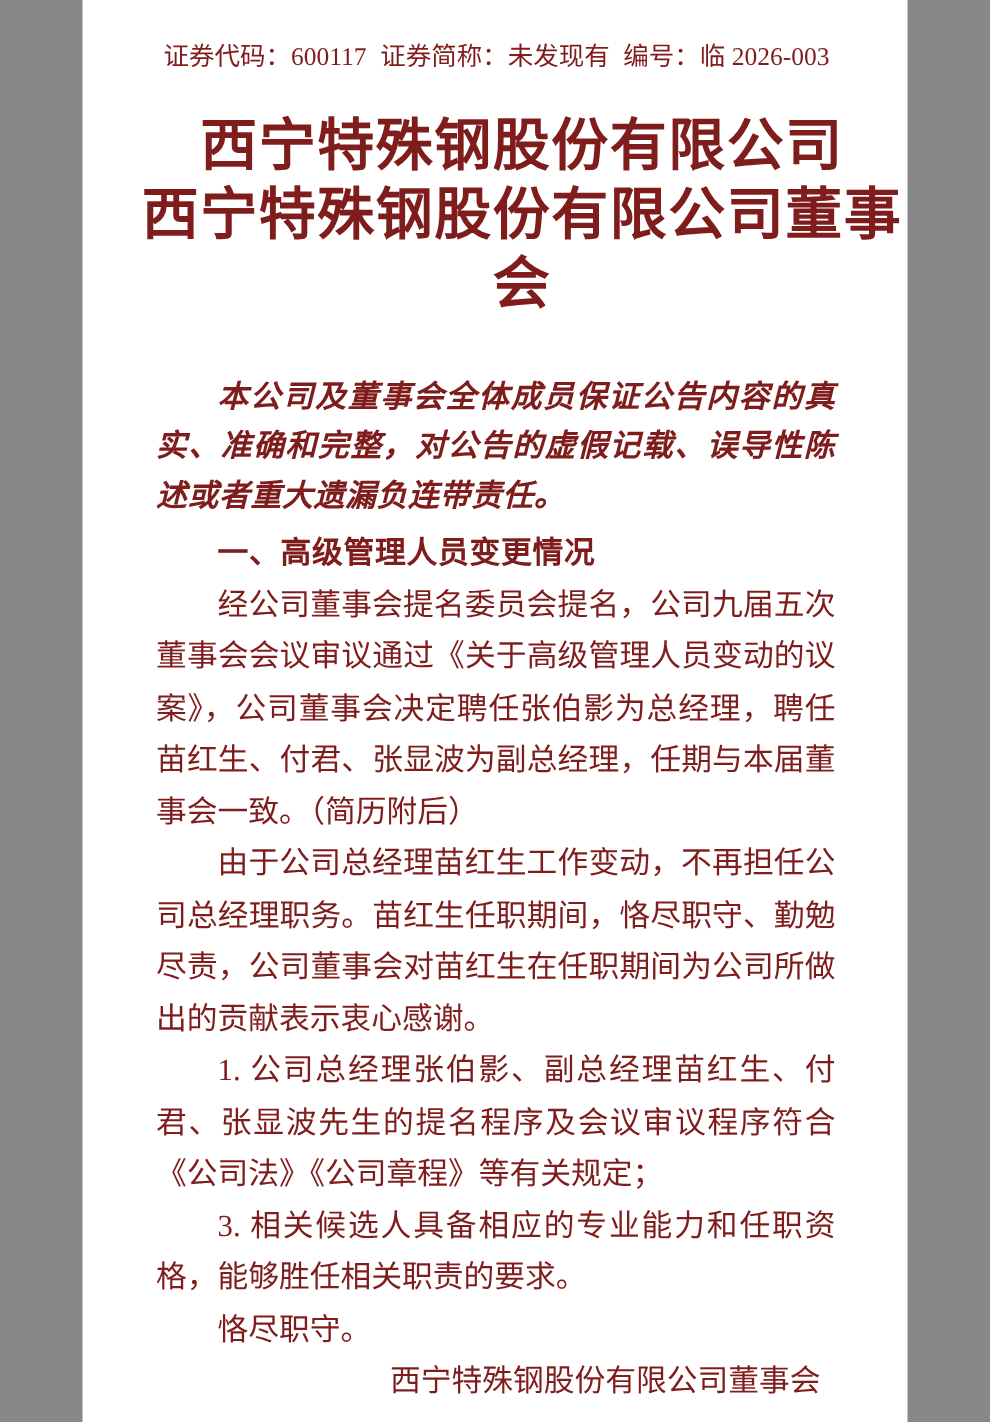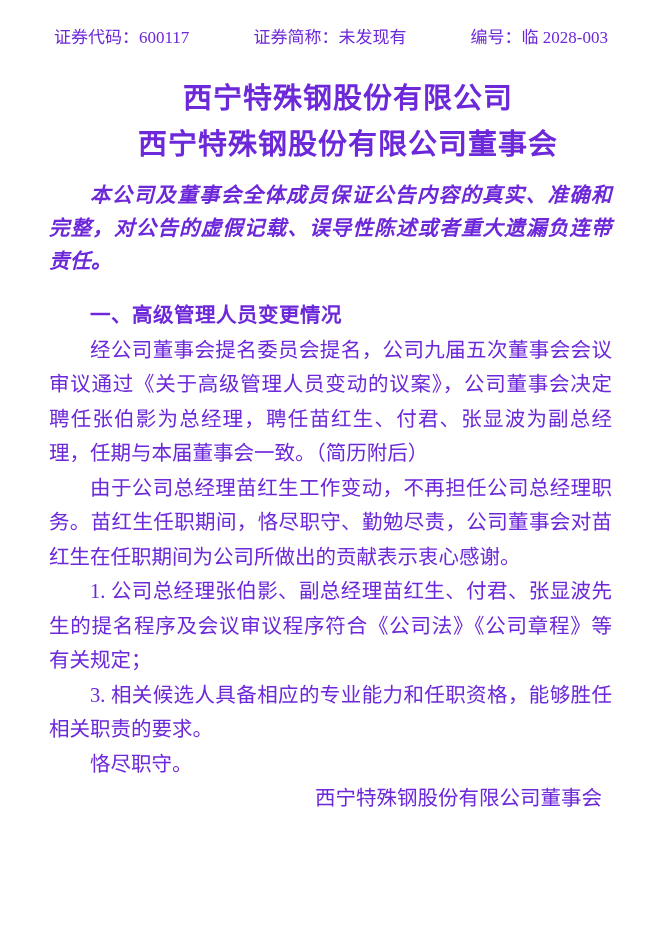--- a/index.html
+++ b/index.html
@@ -1,46 +1,46 @@
 <!DOCTYPE html>
 <html lang="zh-CN"><head>
 <meta charset="utf-8">
 <style>
   * { margin: 0; padding: 0; box-sizing: border-box; }
   html, body { background: #888; }
   .page {
     position: relative;
-    width: 660px;
+    width: 550px;
     height: 948px;
     margin: 0 auto;
     background: #ffffff;
-    color: #6d28d9;
+    color: #7f1d1d;
     overflow: hidden;
     font-family: "Liberation Serif", "DejaVu Serif", serif;
   }
   .doc-header {
     display: flex;
     justify-content: space-between;
     margin: 27px 52px 0 54px;
     font-size: 17px;
     line-height: 22px;
     white-space: nowrap;
   }
   .doc-title {
     margin-top: 26px;
     text-align: center;
     font-family: "Liberation Sans", "DejaVu Sans", sans-serif;
     font-weight: 700;
-    font-size: 29px;
+    font-size: 38px;
     line-height: 46px;
     letter-spacing: 1px;
     margin-left: 36px;
   }
   .disclaimer {
-    margin: 12px 48px 0 49px;
+    margin: 36px 48px 0 49px;
     font-size: 20.5px;
     line-height: 33px;
     text-indent: 2em;
     text-align: justify;
     font-style: italic;
     font-weight: 600;
     letter-spacing: 0.5px;
   }
   .doc-body {
     margin: 0 48px 0 49px;
@@ -50,41 +50,41 @@
   .doc-body p {
     text-indent: 2em;
     text-align: justify;
   }
   .sec-heading {
     font-family: "Liberation Sans", "DejaVu Sans", sans-serif;
     font-weight: 700;
     text-indent: 2em;
     letter-spacing: 0.5px;
   }
-  .sec-heading.first { margin-top: 20px; }
+  .sec-heading.first { margin-top: 4px; }
   .signature {
     margin: 0 58px 0 0;
     display: flex;
     flex-direction: column;
     align-items: flex-end;
     font-size: 20.5px;
     line-height: 34.5px;
   }
   .signature-inner { display: inline-block; text-align: center; }
   .sig-company { white-space: nowrap; }
 </style>
 </head>
 <body>
 
 <div class="page">
 
   <div class="doc-header">
     <span>证券代码：600117</span>
     <span>证券简称：未发现有</span>
-    <span>编号：临 2028-003</span>
+    <span>编号：临 2026-003</span>
   </div>
 
   <div class="doc-title">
     <div>西宁特殊钢股份有限公司</div>
     <div>西宁特殊钢股份有限公司董事会</div>
   </div>
 
   <p class="disclaimer">本公司及董事会全体成员保证公告内容的真实、准确和完整，对公告的虚假记载、误导性陈述或者重大遗漏负连带责任。</p>
 
   <div class="doc-body">

